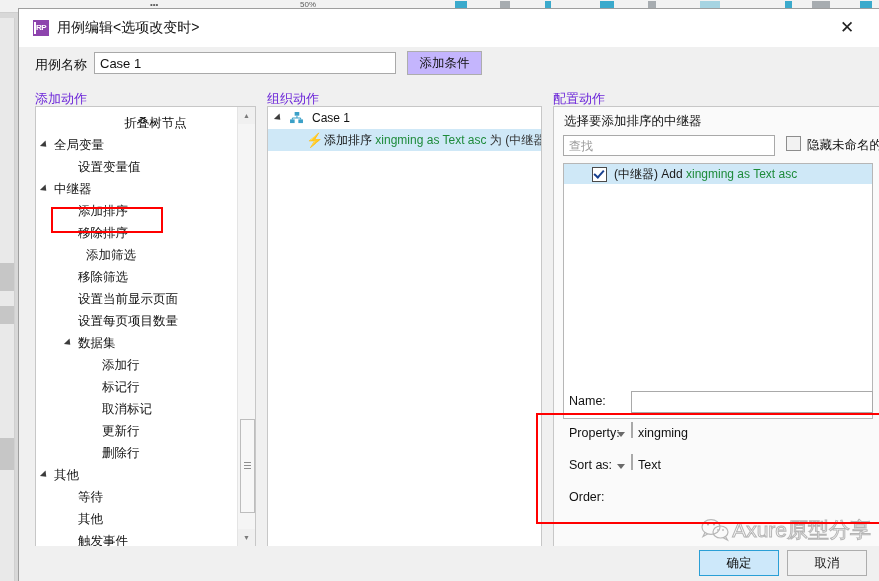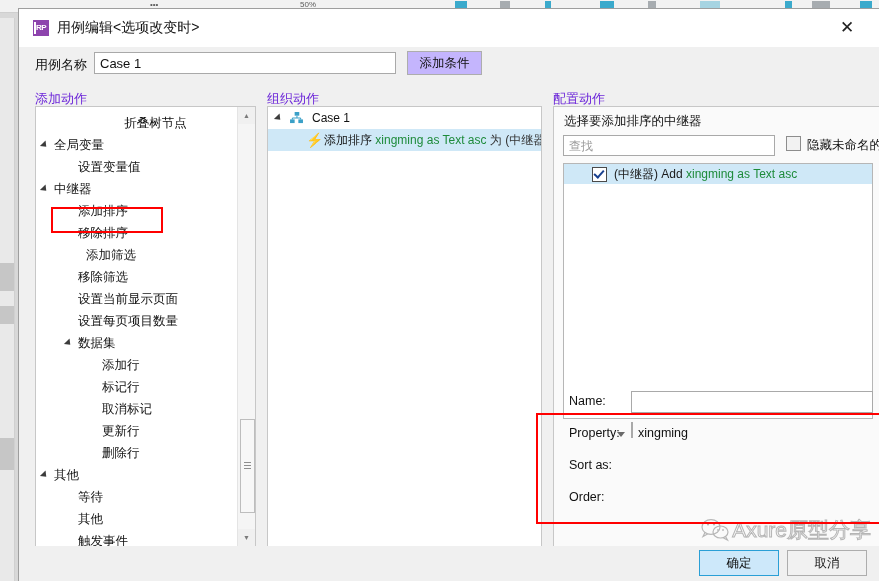--- a/index.html
+++ b/index.html
@@ -630,20 +630,26 @@
       <span class="field-ctrl">
         <span class="combo">
           <span class="val">xingming</span>
           <span class="caret"></span>
         </span>
       </span>
     </div>
 
     <div class="field-row" style="top:348px">
       <span class="field-label">Sort as:</span>
+      <span class="field-ctrl">
+        <span class="combo">
+          <span class="val">Text</span>
+          <span class="caret"></span>
+        </span>
+      </span>
     </div>
 
     <div class="field-row" style="top:380px">
       <span class="field-label">Order:</span>
     </div>
   </div>
 
   <div class="hl-red" id="hl-sort-fields" style="left: 517px; top: 404px; width: 348px; height: 111px;"></div>
 
   <div class="footer">

